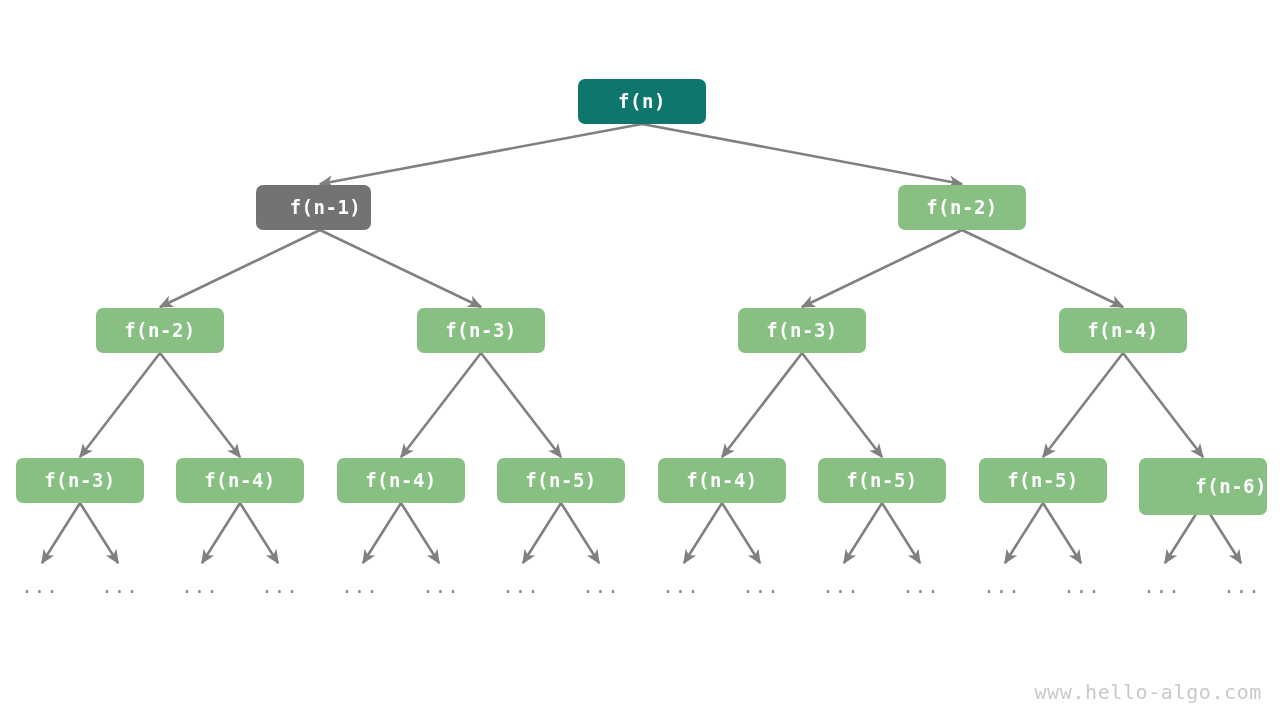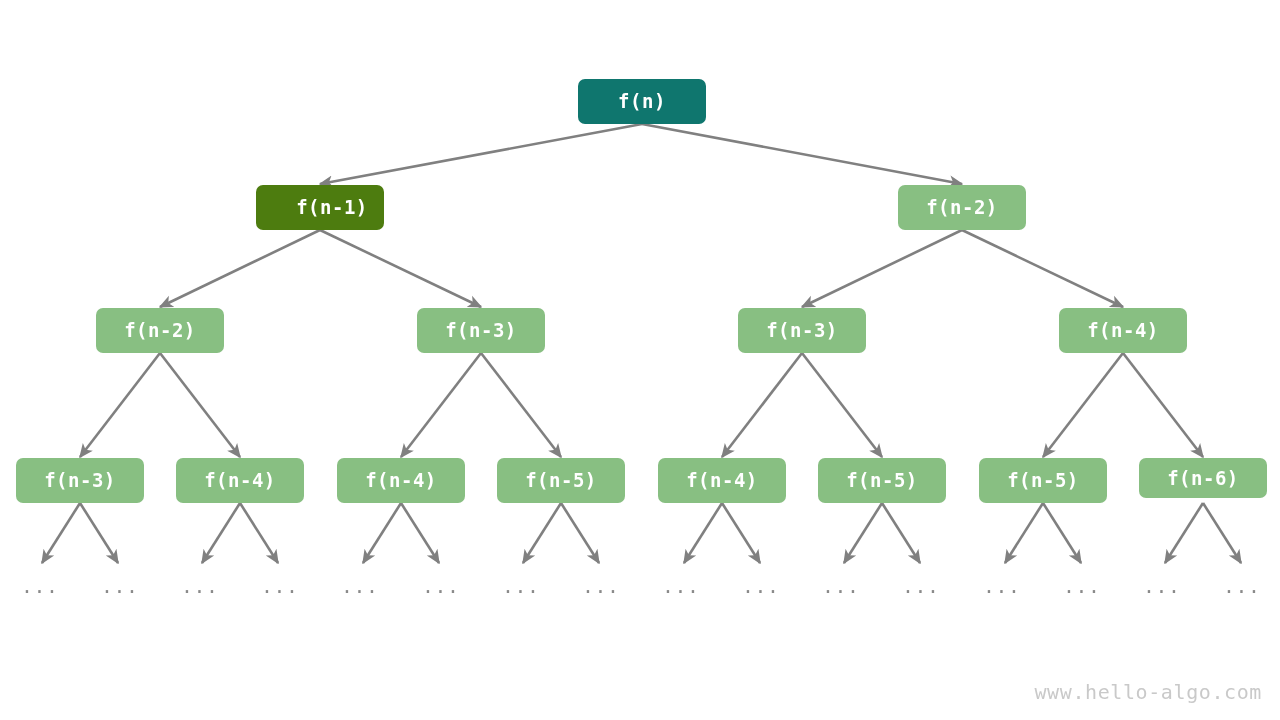--- a/index.html
+++ b/index.html
@@ -106,21 +106,21 @@
       <line x1="1043" y1="503" x2="1005" y2="563" stroke="#808080" stroke-width="2.6" marker-end="url(#arrowhead)"></line>
       <line x1="1043" y1="503" x2="1081" y2="563" stroke="#808080" stroke-width="2.6" marker-end="url(#arrowhead)"></line>
       <line x1="1203" y1="503" x2="1165" y2="563" stroke="#808080" stroke-width="2.6" marker-end="url(#arrowhead)"></line>
       <line x1="1203" y1="503" x2="1241" y2="563" stroke="#808080" stroke-width="2.6" marker-end="url(#arrowhead)"></line>
     </svg>
 
   <div id="nodes-layer">
       <div class="node" style="width: 128px; height: 45px; left: 578px; top: 78.5px; background: #0f766e; color: rgb(255, 255, 255);">
         <span>f(n)</span>
       </div>
-      <div class="node" style="width: 128px; height: 45px; left: 256px; top: 184.5px; background: #4d7c0f; color: rgb(255, 255, 255); padding-left: 24px;">
+      <div class="node" style="width: 115px; height: 45px; left: 256px; top: 184.5px; background: #737373; color: rgb(255, 255, 255); padding-left: 24px;">
         <span>f(n-1)</span>
       </div>
       <div class="node" style="width: 128px; height: 45px; left: 898px; top: 184.5px; background: rgb(136, 191, 130); color: rgb(255, 255, 255);">
         <span>f(n-2)</span>
       </div>
       <div class="node" style="width: 128px; height: 45px; left: 96px; top: 307.5px; background: rgb(136, 191, 130); color: rgb(255, 255, 255);">
         <span>f(n-2)</span>
       </div>
       <div class="node" style="width: 128px; height: 45px; left: 417px; top: 307.5px; background: rgb(136, 191, 130); color: rgb(255, 255, 255);">
         <span>f(n-3)</span>
@@ -145,21 +145,21 @@
       </div>
       <div class="node" style="width: 128px; height: 45px; left: 658px; top: 457.5px; background: rgb(136, 191, 130); color: rgb(255, 255, 255);">
         <span>f(n-4)</span>
       </div>
       <div class="node" style="width: 128px; height: 45px; left: 818px; top: 457.5px; background: rgb(136, 191, 130); color: rgb(255, 255, 255);">
         <span>f(n-5)</span>
       </div>
       <div class="node" style="width: 128px; height: 45px; left: 979px; top: 457.5px; background: rgb(136, 191, 130); color: rgb(255, 255, 255);">
         <span>f(n-5)</span>
       </div>
-      <div class="node" style="width: 128px; height: 40px; left: 1139px; top: 457.5px; background: rgb(136, 191, 130); color: rgb(255, 255, 255);">
+      <div class="node" style="width: 128px; height: 57px; left: 1139px; top: 457.5px; background: rgb(136, 191, 130); color: rgb(255, 255, 255); justify-content: flex-end;">
         <span>f(n-6)</span>
       </div>
     </div>
 
   <div id="ellipsis-layer">
       <div class="ellipsis" style="left: 40px; top: 586px; color: rgb(138, 138, 138);">...</div>
       <div class="ellipsis" style="left: 120px; top: 586px; color: rgb(138, 138, 138);">...</div>
       <div class="ellipsis" style="left: 200px; top: 586px; color: rgb(138, 138, 138);">...</div>
       <div class="ellipsis" style="left: 280px; top: 586px; color: rgb(138, 138, 138);">...</div>
       <div class="ellipsis" style="left: 360px; top: 586px; color: rgb(138, 138, 138);">...</div>

